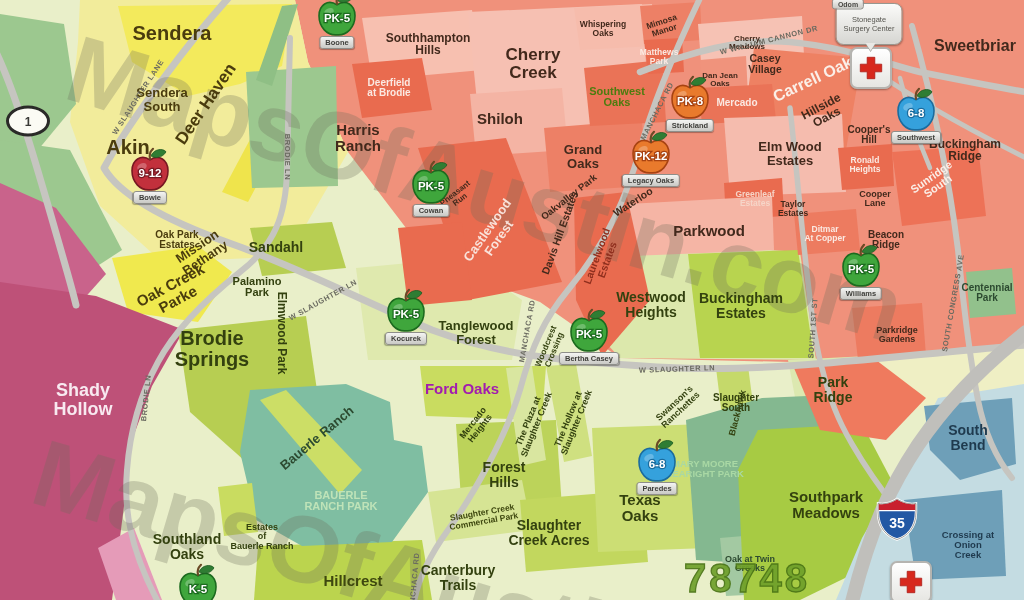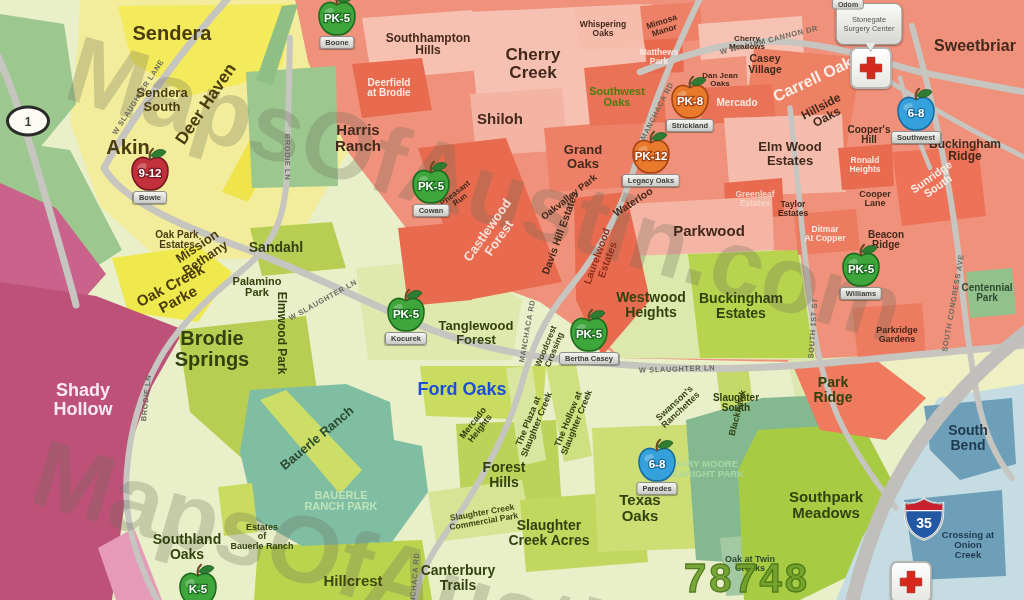--- a/index.html
+++ b/index.html
@@ -160,21 +160,21 @@
 Oaks</div>
       <div class="lbl" style="left: 262px; top: 537px; font-size: 9px; color: rgb(51, 65, 15); transform: translate(-50%, -50%) rotate(0deg);">Estates
 of
 Bauerle Ranch</div>
       <div class="lbl" style="left: 317px; top: 438px; font-size: 13px; color: rgb(44, 74, 48); transform: translate(-50%, -50%) rotate(-40deg);">Bauerle Ranch</div>
       <div class="lbl" style="left: 341px; top: 501px; font-size: 11px; color: rgb(191, 227, 184); transform: translate(-50%, -50%) rotate(0deg);">BAUERLE
 RANCH PARK</div>
       <div class="lbl" style="left: 353px; top: 581px; font-size: 15px; color: rgb(62, 71, 15); transform: translate(-50%, -50%) rotate(0deg);">Hillcrest</div>
       <div class="lbl" style="left: 458px; top: 578px; font-size: 14px; color: rgb(51, 65, 15); transform: translate(-50%, -50%) rotate(0deg);">Canterbury
 Trails</div>
-      <div class="lbl" style="left: 462px; top: 389px; font-size: 18px; color: #1d4ed8; transform: translate(-50%, -50%) rotate(0deg);">Ford Oaks</div>
+      <div class="lbl" style="left: 462px; top: 389px; font-size: 15px; color: #a21caf; transform: translate(-50%, -50%) rotate(0deg);">Ford Oaks</div>
       <div class="lbl" style="left: 504px; top: 475px; font-size: 14px; color: rgb(51, 65, 15); transform: translate(-50%, -50%) rotate(0deg);">Forest
 Hills</div>
       <div class="lbl" style="left: 477px; top: 426px; font-size: 9px; color: rgb(51, 65, 15); transform: translate(-50%, -50%) rotate(-52deg);">Mercado
 Heights</div>
       <div class="lbl" style="left: 483px; top: 517px; font-size: 8.5px; color: rgb(62, 71, 15); transform: translate(-50%, -50%) rotate(-10deg);">Slaughter Creek
 Commercial Park</div>
       <div class="lbl" style="left: 549px; top: 533px; font-size: 14px; color: rgb(51, 65, 15); transform: translate(-50%, -50%) rotate(0deg);">Slaughter
 Creek Acres</div>
       <div class="lbl" style="left: 640px; top: 508px; font-size: 15px; color: rgb(51, 65, 15); transform: translate(-50%, -50%) rotate(0deg);">Texas
 Oaks</div>
@@ -410,21 +410,21 @@
   <div class="callout" style="left:869px;top:24px;">
     <span>Stonegate
 Surgery Center</span>
     <span class="callout-tail"></span>
   </div>
 
   <div class="loop1" style="left:28px;top:121px;">
     <span>1</span>
   </div>
 
-  <div class="i35" style="left:924px;top:521px;text-decoration:underline;">
+  <div class="i35" style="left:897px;top:521px;text-decoration:underline;">
     <svg width="42" height="44" viewBox="0 0 42 44">
       <path d="M21,2 C27,6 34,7.5 40,6.5 L40,15 C40,31 31,39.5 21,42.5 C11,39.5 2,31 2,15 L2,6.5 C8,7.5 15,6 21,2Z" fill="#2258A4" stroke="#FFFFFF" stroke-width="2.4"></path>
       <path d="M21,2.6 C27,6.4 33.6,7.9 39.4,7 L39.4,13.2 L2.6,13.2 L2.6,7 C8.4,7.9 15,6.4 21,2.6Z" fill="#C8202E"></path>
       <line x1="3" y1="13.6" x2="39" y2="13.6" stroke="#FFFFFF" stroke-width="1.4"></line>
       <path d="M21,2 C27,6 34,7.5 40,6.5 L40,15 C40,31 31,39.5 21,42.5 C11,39.5 2,31 2,15 L2,6.5 C8,7.5 15,6 21,2Z" fill="none" stroke="#8A8A86" stroke-width="0.8"></path>
       <text x="21" y="31" text-anchor="middle" font-family="Liberation Sans, sans-serif" font-size="14" font-weight="700" fill="#FFFFFF">35</text>
     </svg>
   </div>
 
   <div class="pbadge" style="left:848px;top:4px;">Odom</div>

